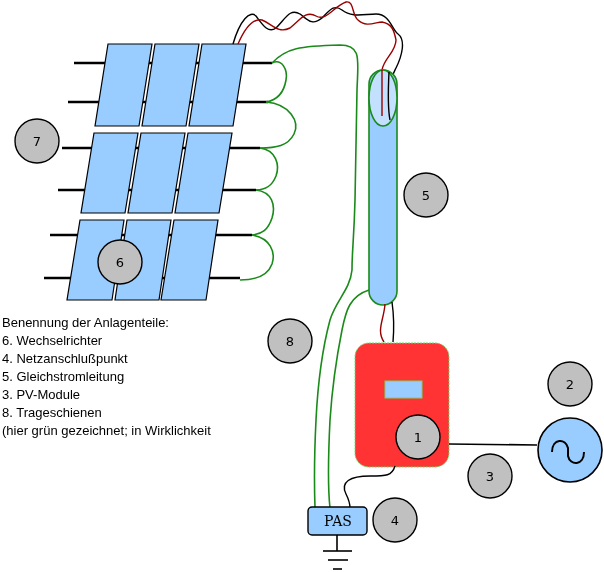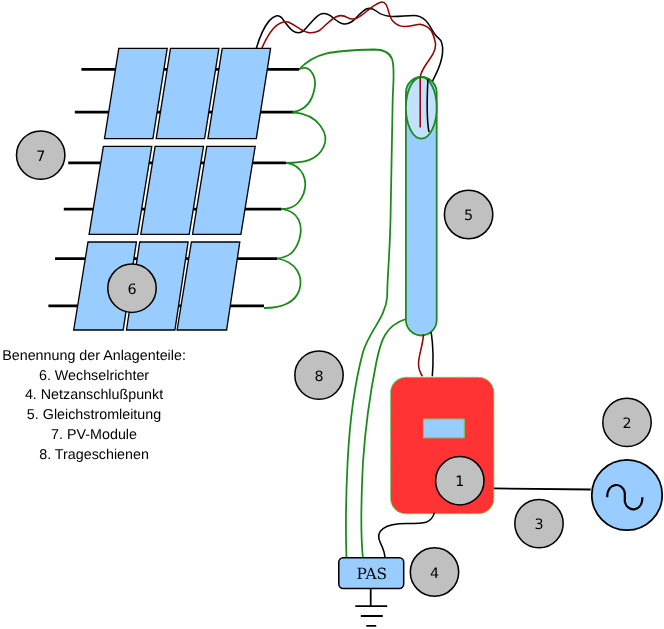--- a/index.html
+++ b/index.html
@@ -1,18 +1,18 @@
 <!DOCTYPE html>
 <html><head>
 <meta charset="utf-8">
 <style>
   html, body { margin: 0; padding: 0; background: #ffffff; }
   body { width: 604px; height: 572px; position: relative; overflow: hidden; font-family: "Liberation Sans", sans-serif; }
   #diagram { position: absolute; left: 0; top: 0; }
-  .legend { position: absolute; left: 2px; top: 314px; font-size: 13px; line-height: 18px; color: #000; font-family: "Liberation Sans", sans-serif; text-align: center; }
+  .legend { position: absolute; left: 2px; top: 314px; font-size: 13px; line-height: 18px; color: #000; font-family: "Liberation Sans", sans-serif; }
   .legend div { white-space: nowrap; }
   .badge-text { font-family: "DejaVu Sans", sans-serif; font-size: 13px; fill: #000; }
   .pas-text { font-family: "DejaVu Serif", serif; font-size: 14px; fill: #000; }
 </style>
 </head>
 <body>
 
 <svg id="diagram" width="604" height="572" viewBox="0 0 604 572" xmlns="http://www.w3.org/2000/svg">
 
   <g stroke="#000" stroke-width="2.5">
@@ -124,15 +124,16 @@
     <circle cx="290" cy="341" r="22" fill="#c0c0c0" stroke="#000" stroke-width="1.4"></circle>
     <text class="badge-text" x="290" y="346" text-anchor="middle">8</text>
   </g>
 </svg>
 
 <div class="legend">
   <div>Benennung der Anlagenteile:</div>
   <div>6. Wechselrichter</div>
   <div>4. Netzanschlußpunkt</div>
   <div>5. Gleichstromleitung</div>
-  <div>7. PV-Module</div>
+  <div>3. PV-Module</div>
   <div>8. Trageschienen</div>
+  <div>(hier grün gezeichnet; in Wirklichkeit</div>
 </div>
 
 </body></html>

